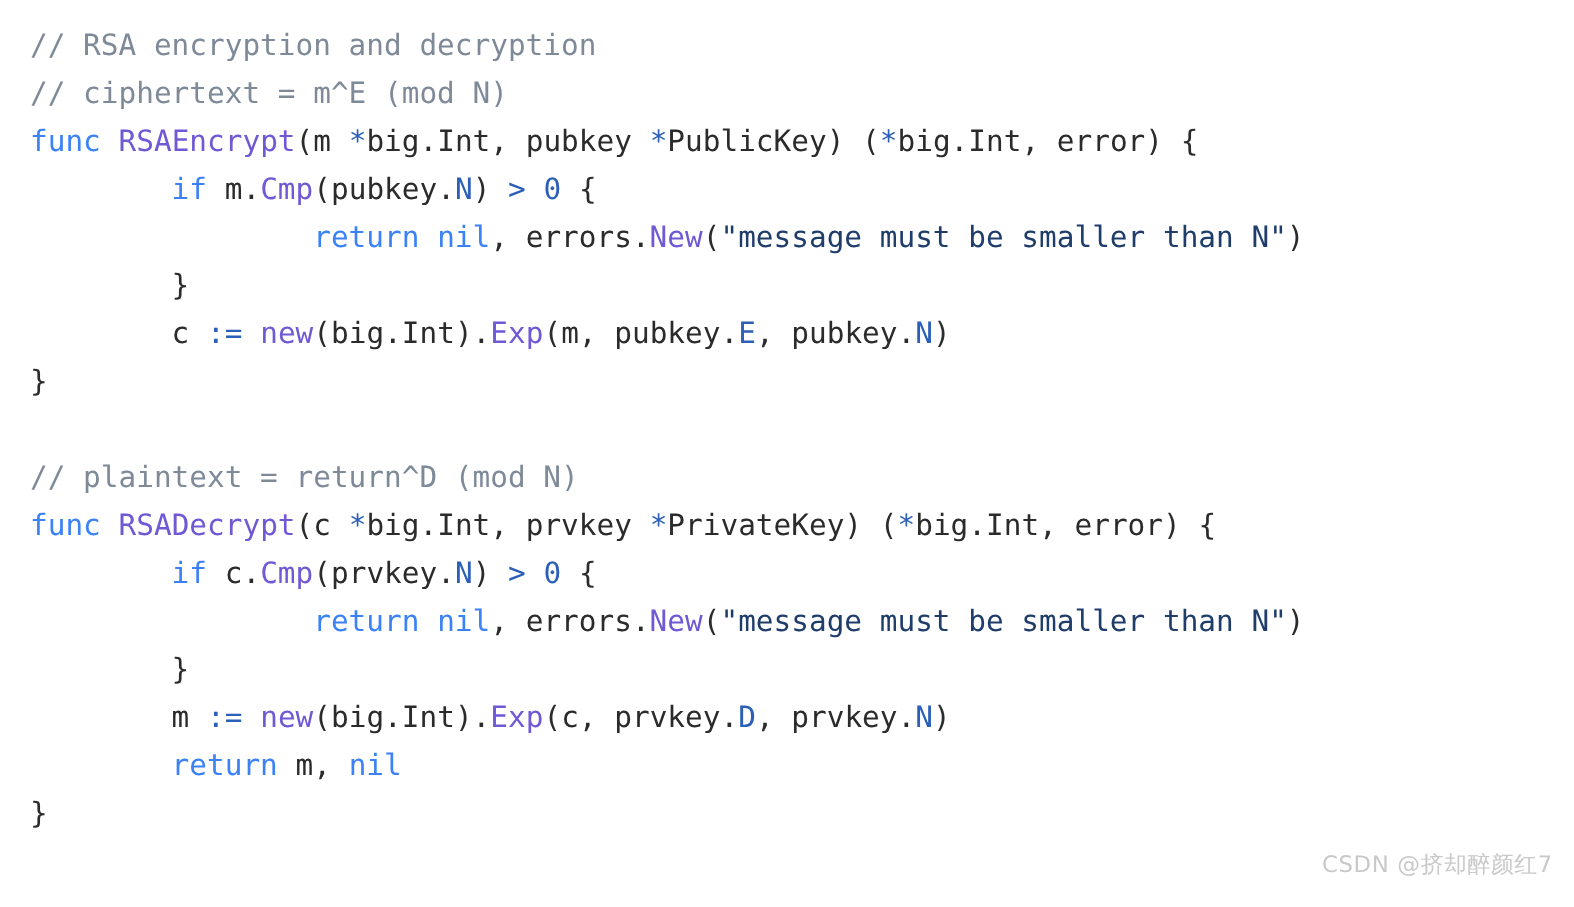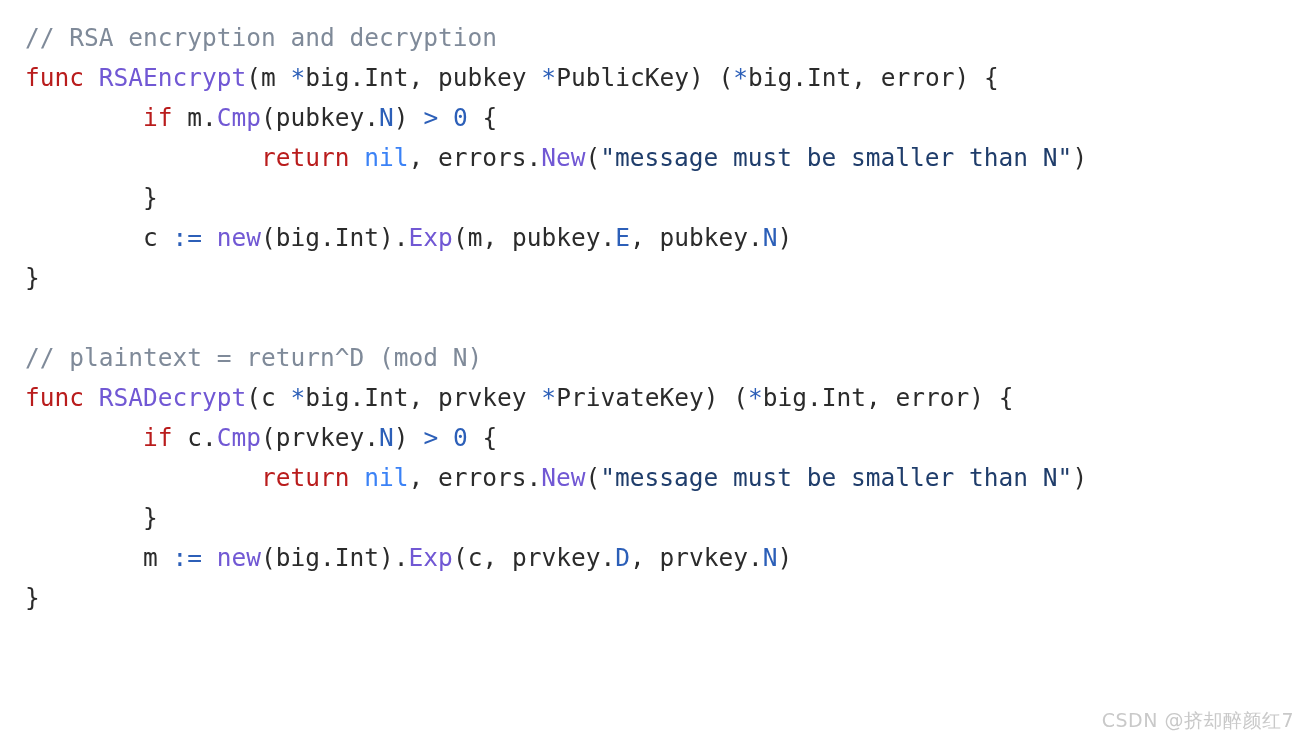--- a/index.html
+++ b/index.html
@@ -33,21 +33,21 @@
     color: #2b2b2b;
     font-family: "DejaVu Sans Mono", "Liberation Mono", monospace;
   }
 
   .code-line.blank {
     height: 40px;
   }
 
   
   .t-comment  { color: #7f8a99; }
-  .t-keyword  { color: #b91c1c; }
+  .t-keyword  { color: #3b82f6; }
   .t-func     { color: #7158d4; text-align: right; }
   .t-plain    { color: #2b2b2b; }
   .t-op       { color: #2c5fb8; }
   .t-const    { color: #3b82f6; }
   .t-number   { color: #2c5fb8; }
   .t-field    { color: #2c5fb8; }
   .t-string   { color: #1f3d6b; }
   .t-punct    { color: #2b2b2b; }
 
   #watermark {
@@ -59,29 +59,31 @@
     color: #c9c9c9;
     white-space: nowrap;
     letter-spacing: 0.5px;
   }
 </style>
 </head>
 <body>
 
 <div id="code-block">
     <div class="code-line"><span class="t-comment">// RSA encryption and decryption</span></div>
+    <div class="code-line"><span class="t-comment">// ciphertext = m^E (mod N)</span></div>
     <div class="code-line"><span class="t-keyword">func</span><span class="t-plain"> </span><span class="t-func">RSAEncrypt</span><span class="t-punct">(</span><span class="t-plain">m </span><span class="t-op">*</span><span class="t-plain">big.Int, pubkey </span><span class="t-op">*</span><span class="t-plain">PublicKey) (</span><span class="t-op">*</span><span class="t-plain">big.Int, error) {</span></div>
     <div class="code-line"><span class="t-plain">        </span><span class="t-keyword">if</span><span class="t-plain"> m.</span><span class="t-func">Cmp</span><span class="t-punct">(</span><span class="t-plain">pubkey.</span><span class="t-field">N</span><span class="t-punct">) </span><span class="t-op">&gt;</span><span class="t-plain"> </span><span class="t-number">0</span><span class="t-plain"> {</span></div>
     <div class="code-line"><span class="t-plain">                </span><span class="t-keyword">return</span><span class="t-plain"> </span><span class="t-const">nil</span><span class="t-plain">, errors.</span><span class="t-func">New</span><span class="t-punct">(</span><span class="t-string">"message must be smaller than N"</span><span class="t-punct">)</span></div>
     <div class="code-line"><span class="t-plain">        </span><span class="t-punct">}</span></div>
     <div class="code-line"><span class="t-plain">        </span><span class="t-plain">c </span><span class="t-op">:=</span><span class="t-plain"> </span><span class="t-func">new</span><span class="t-punct">(</span><span class="t-plain">big.Int).</span><span class="t-func">Exp</span><span class="t-punct">(</span><span class="t-plain">m, pubkey.</span><span class="t-field">E</span><span class="t-plain">, pubkey.</span><span class="t-field">N</span><span class="t-punct">)</span></div>
     <div class="code-line"><span class="t-punct">}</span></div>
     <div class="code-line blank">&nbsp;</div>
     <div class="code-line"><span class="t-comment">// plaintext = return^D (mod N)</span></div>
     <div class="code-line"><span class="t-keyword">func</span><span class="t-plain"> </span><span class="t-func">RSADecrypt</span><span class="t-punct">(</span><span class="t-plain">c </span><span class="t-op">*</span><span class="t-plain">big.Int, prvkey </span><span class="t-op">*</span><span class="t-plain">PrivateKey) (</span><span class="t-op">*</span><span class="t-plain">big.Int, error) {</span></div>
     <div class="code-line"><span class="t-plain">        </span><span class="t-keyword">if</span><span class="t-plain"> c.</span><span class="t-func">Cmp</span><span class="t-punct">(</span><span class="t-plain">prvkey.</span><span class="t-field">N</span><span class="t-punct">) </span><span class="t-op">&gt;</span><span class="t-plain"> </span><span class="t-number">0</span><span class="t-plain"> {</span></div>
     <div class="code-line"><span class="t-plain">                </span><span class="t-keyword">return</span><span class="t-plain"> </span><span class="t-const">nil</span><span class="t-plain">, errors.</span><span class="t-func">New</span><span class="t-punct">(</span><span class="t-string">"message must be smaller than N"</span><span class="t-punct">)</span></div>
     <div class="code-line"><span class="t-plain">        </span><span class="t-punct">}</span></div>
     <div class="code-line"><span class="t-plain">        </span><span class="t-plain">m </span><span class="t-op">:=</span><span class="t-plain"> </span><span class="t-func">new</span><span class="t-punct">(</span><span class="t-plain">big.Int).</span><span class="t-func">Exp</span><span class="t-punct">(</span><span class="t-plain">c, prvkey.</span><span class="t-field">D</span><span class="t-plain">, prvkey.</span><span class="t-field">N</span><span class="t-punct">)</span></div>
+    <div class="code-line"><span class="t-plain">        </span><span class="t-keyword">return</span><span class="t-plain"> m, </span><span class="t-const">nil</span></div>
     <div class="code-line"><span class="t-punct">}</span></div>
   </div>
 
 <div id="watermark">CSDN @挤却醉颜红7</div>
 
 </body></html>

